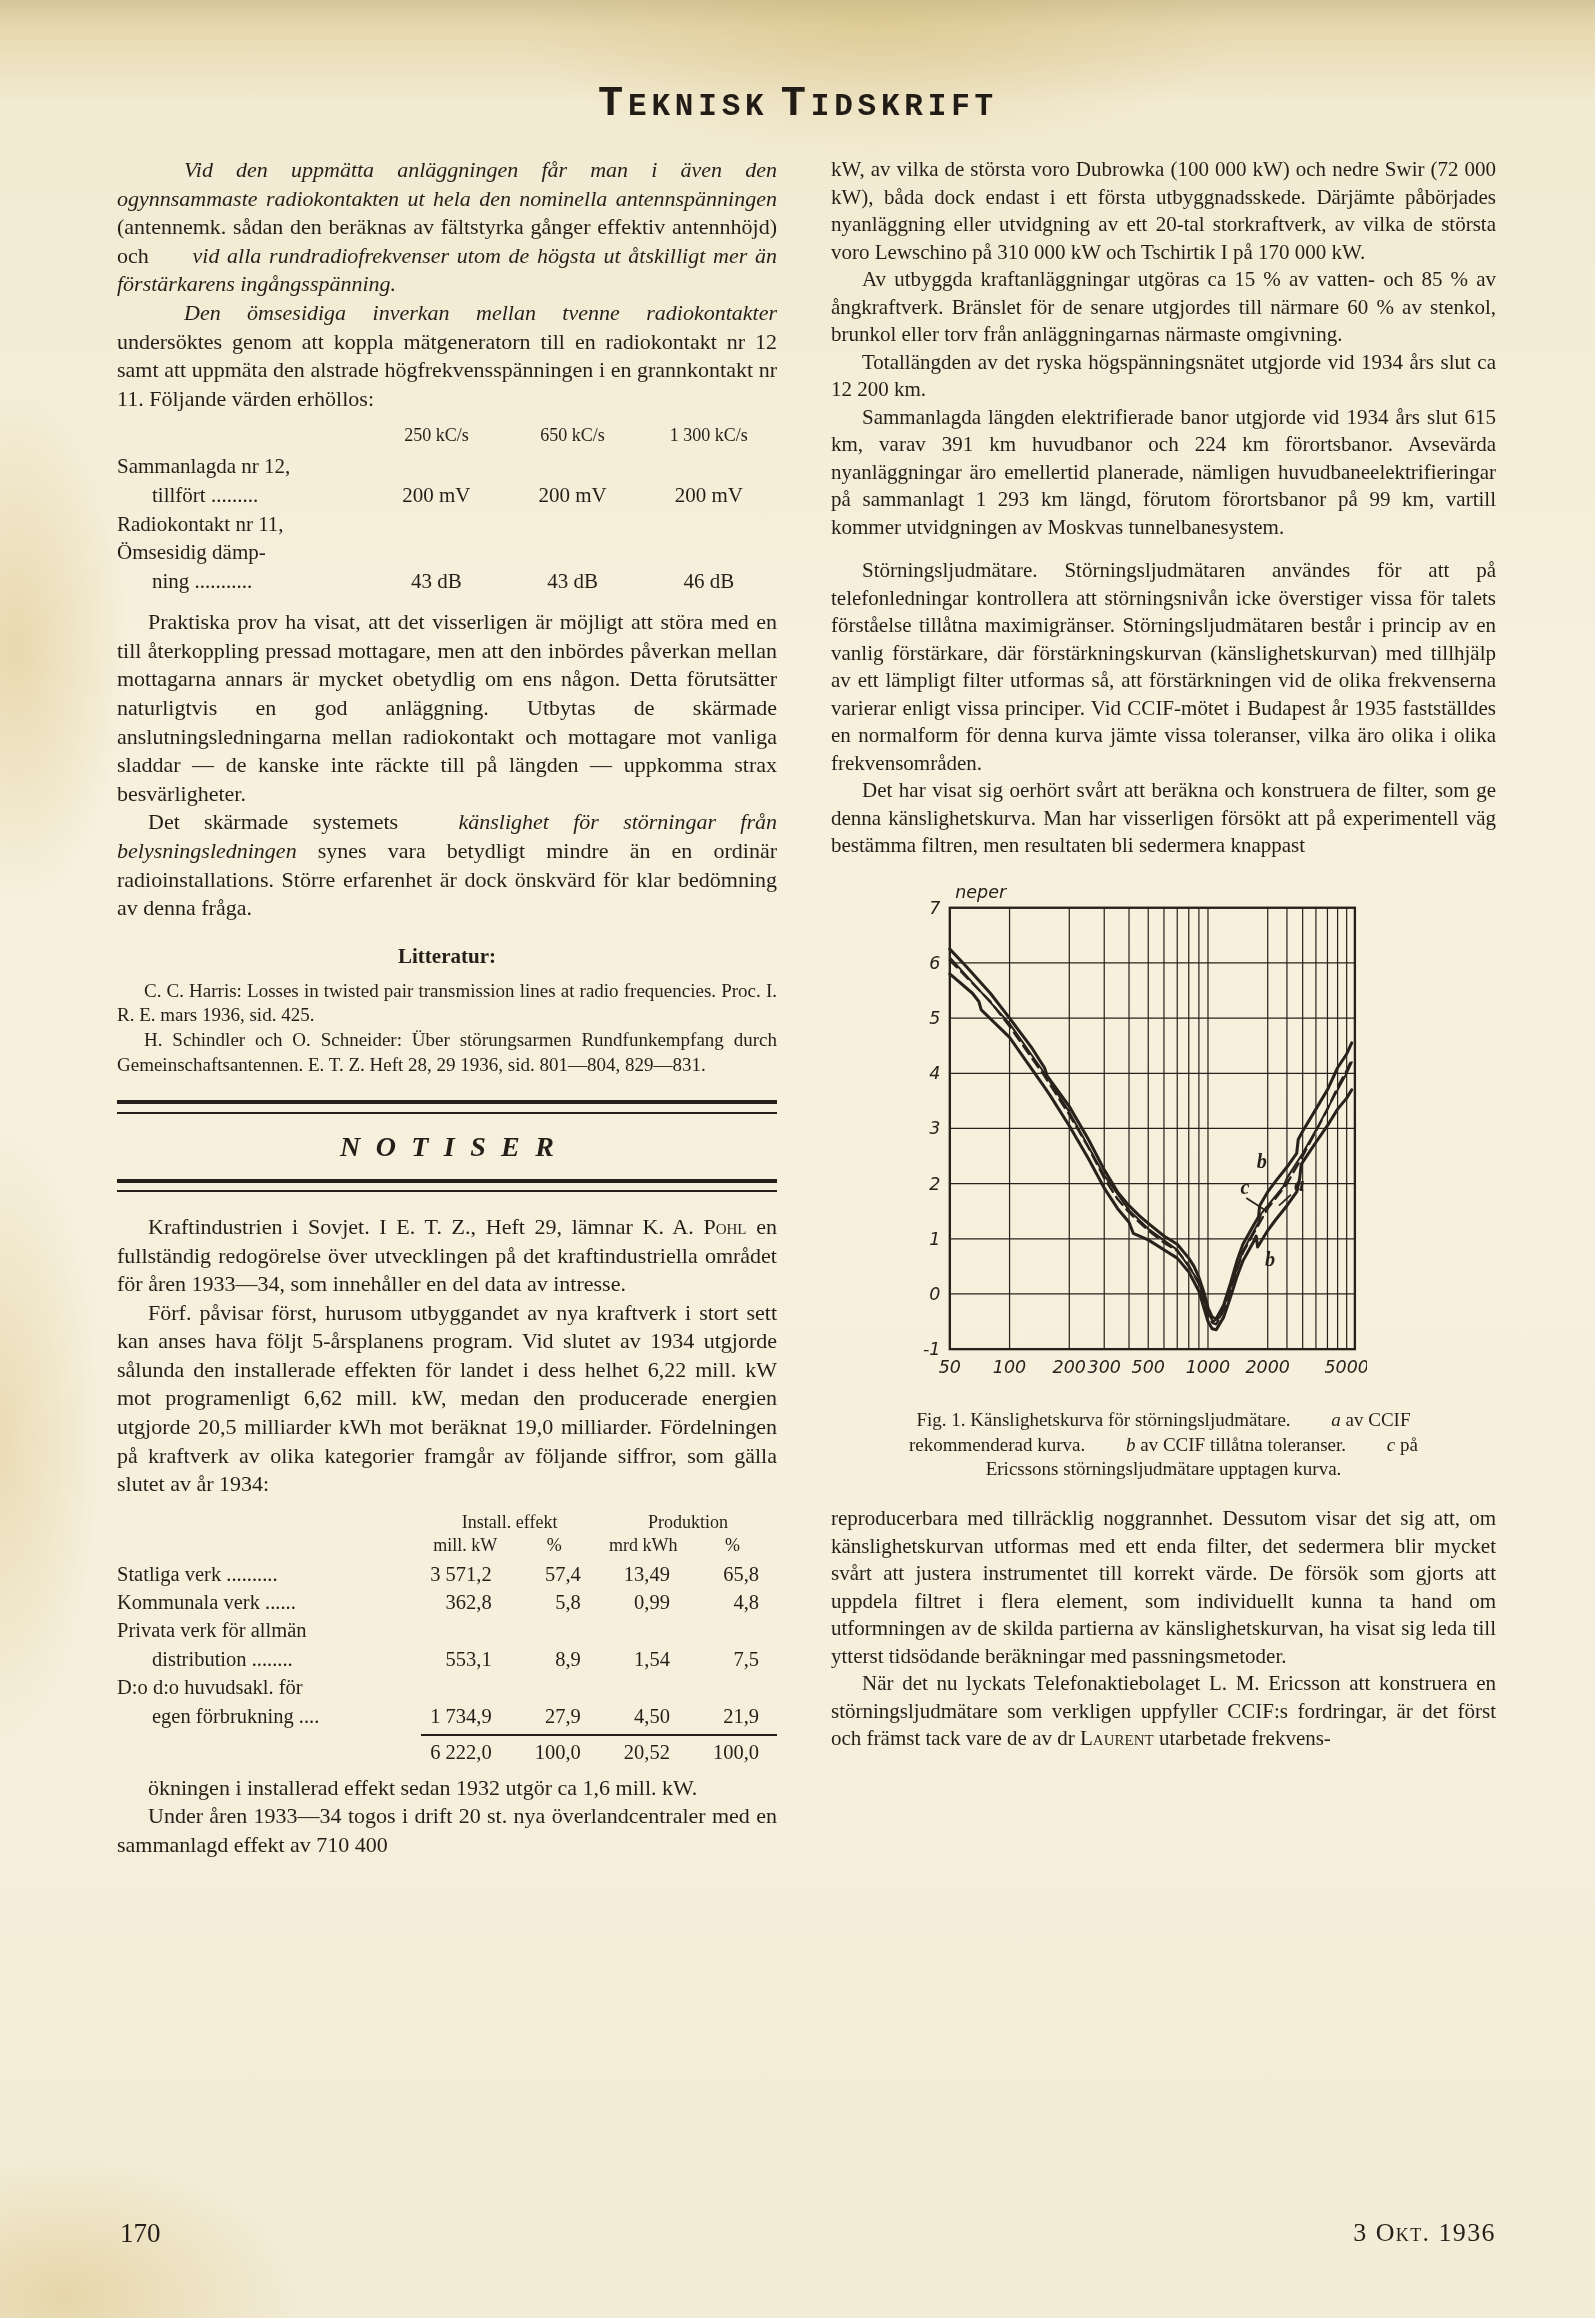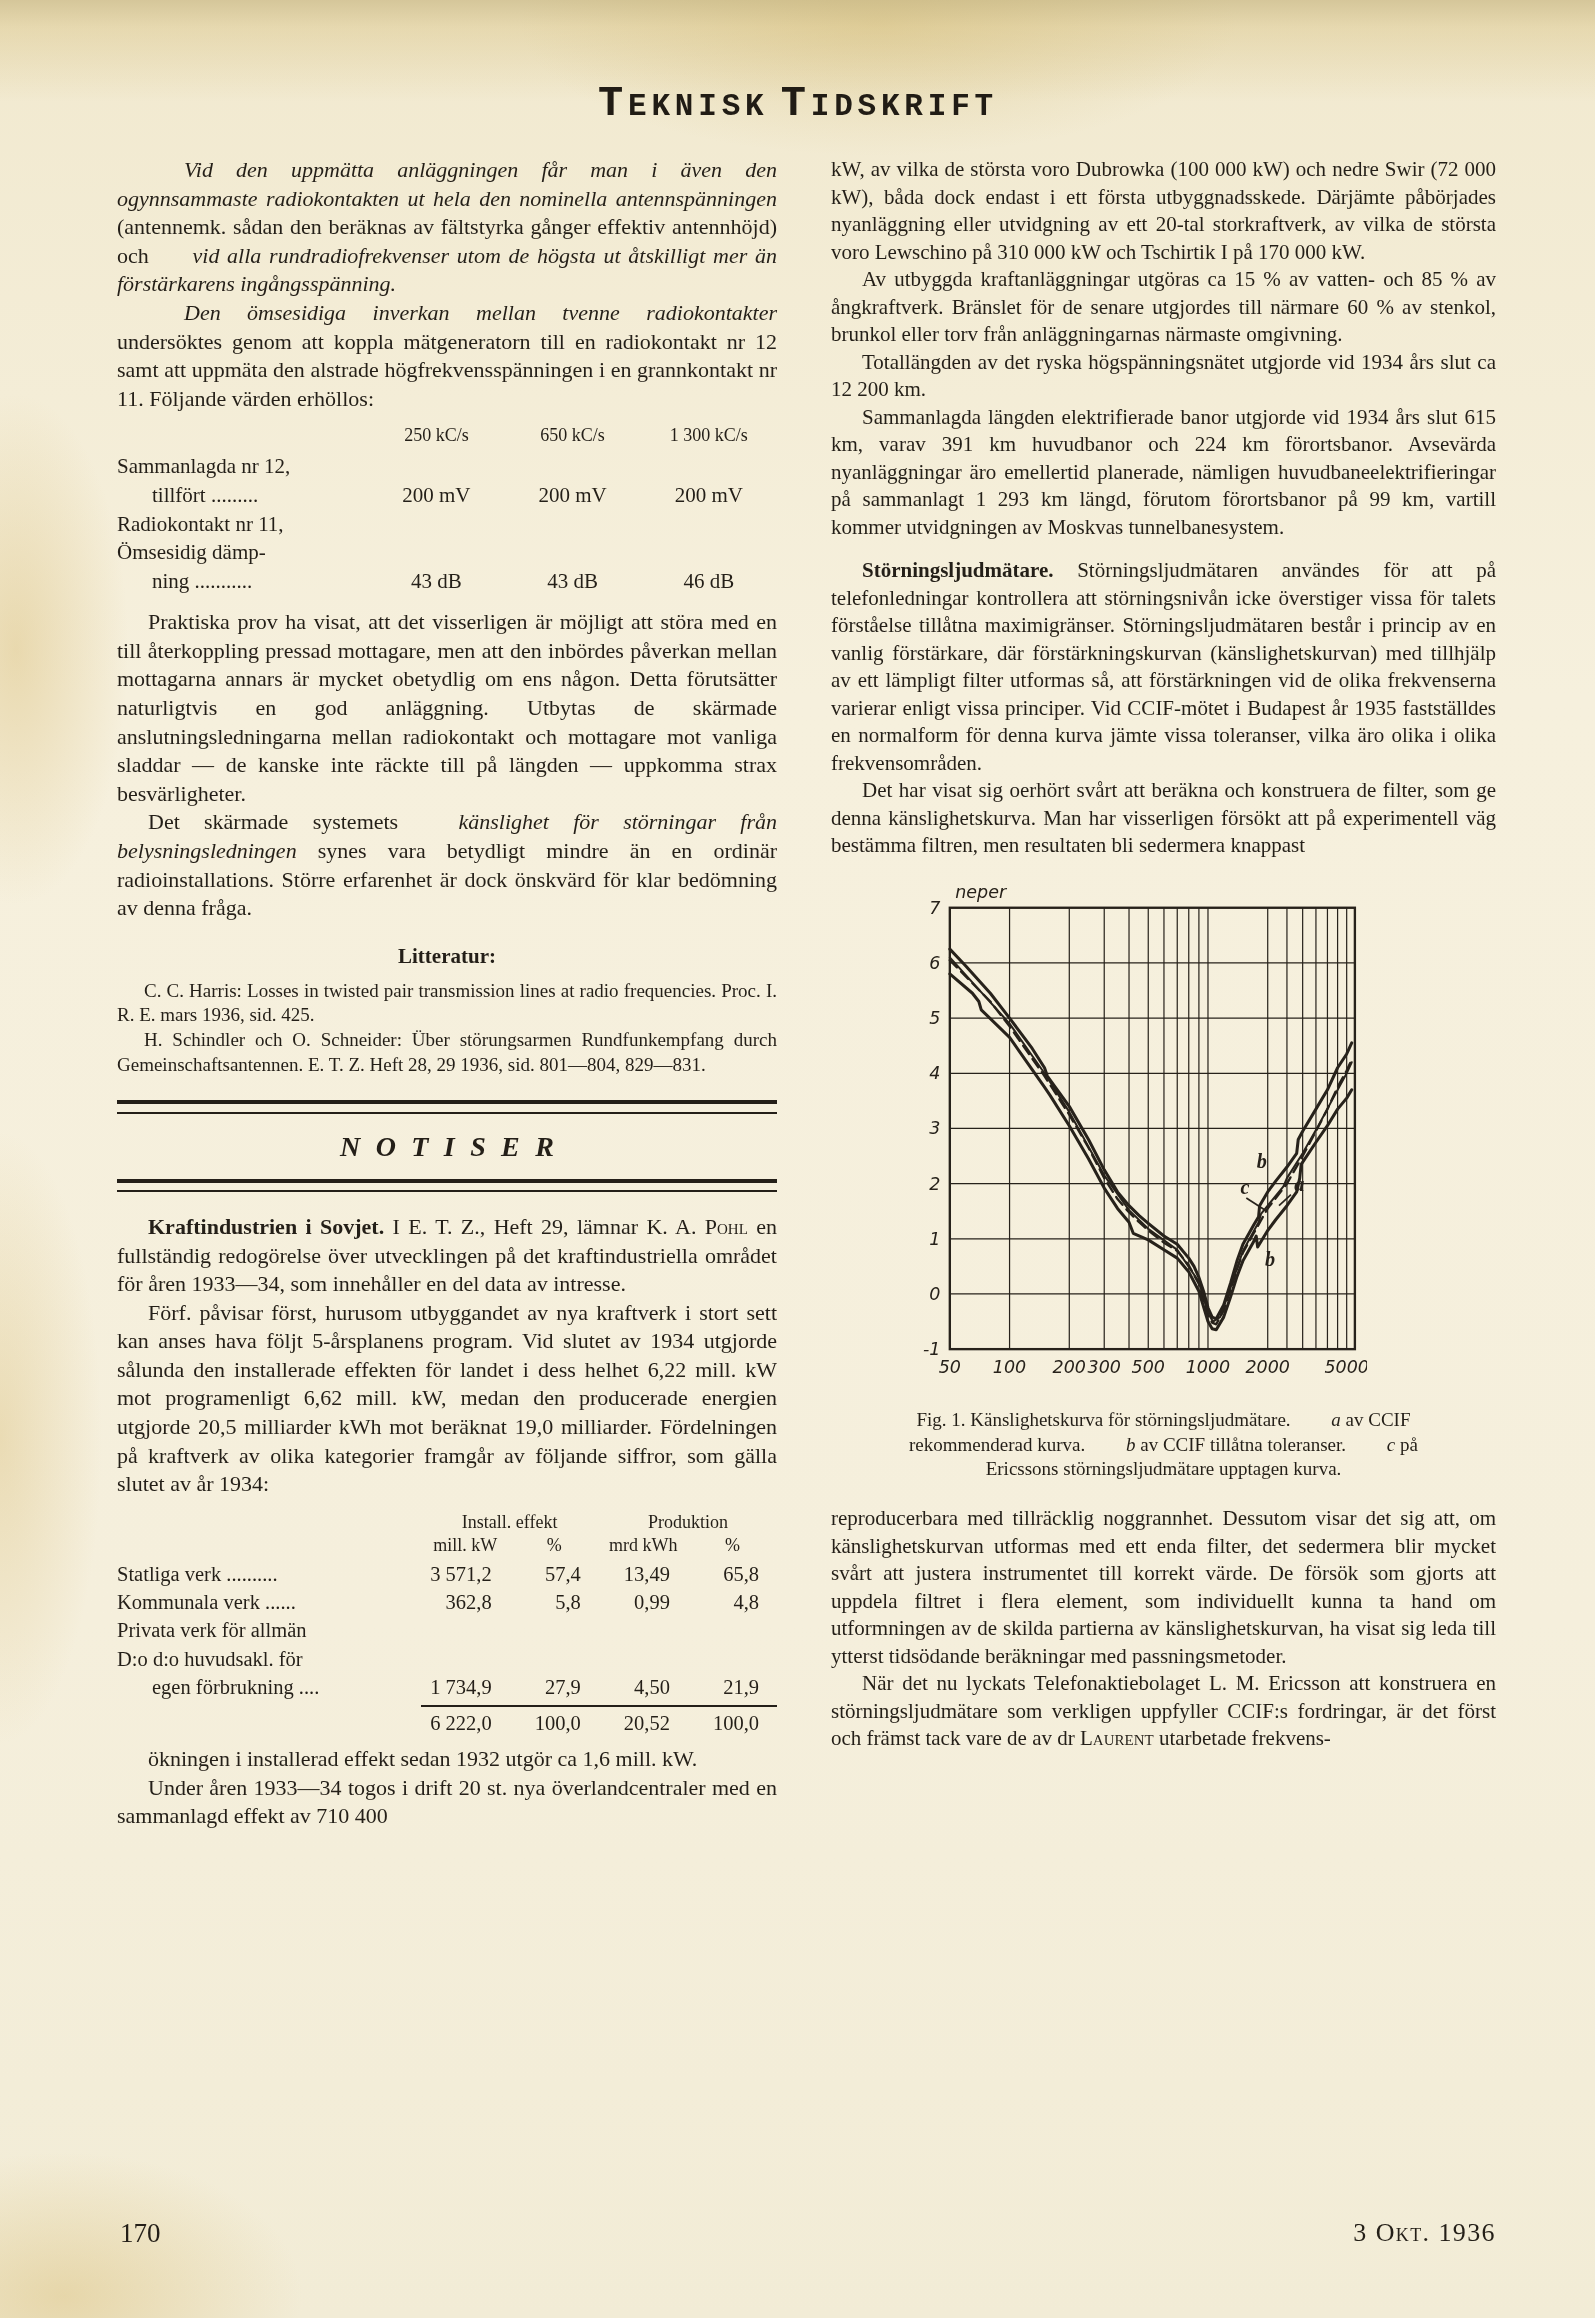--- a/index.html
+++ b/index.html
@@ -26,21 +26,21 @@
   }
   .masthead .mlead{font-size:42px;}
   .masthead .mrest{font-size:31px;}
   .masthead .wordgap{display:inline-block;width:12.3px;}
   .col{position:absolute;top:156px;}
   .col-left{left:117px;width:660px;font-size:22px;line-height:1.30;}
   .col-right{left:831px;width:665px;font-size:21px;line-height:1.31;}
   p.body{margin:0;text-align:justify;}
   .ind{text-indent:31px;}
   .it{font-style:italic;margin-left:36px;}
-  .bd{font-weight:bold;}
+  .bd{font-weight:normal;}
   .sc{font-variant:small-caps;}
   
   table{border-collapse:collapse;width:100%;}
   .t1{margin:9.6px 0 12.3px 0;font-size:21px;}
   .t1 td{padding:0.7px 0;}
   .t1 .hdr td{font-size:18px;text-align:center;padding-bottom:5.5px;}
   .t1 .lblcol{width:38%;text-align:left;}
   .t1 .val{width:20.6%;text-align:center;}
   .t1 .l2{padding-left:35px;}
   
@@ -164,20 +164,27 @@
       </tr>
       <tr>
         <td class="lblcol">Kommunala verk ......</td>
         <td class="num">362,8</td>
         <td class="num">5,8</td>
         <td class="num">0,99</td>
         <td class="num">4,8</td>
       </tr>
       <tr>
         <td class="lblcol" colspan="5">Privata verk för allmän</td>
+      </tr>
+      <tr>
+        <td class="lblcol l2">distribution ........</td>
+        <td class="num">553,1</td>
+        <td class="num">8,9</td>
+        <td class="num">1,54</td>
+        <td class="num">7,5</td>
       </tr>
       <tr>
         <td class="lblcol" colspan="5">D:o d:o huvudsakl. för</td>
       </tr>
       <tr>
         <td class="lblcol l2">egen förbrukning ....</td>
         <td class="num">1 734,9</td>
         <td class="num">27,9</td>
         <td class="num">4,50</td>
         <td class="num">21,9</td>

